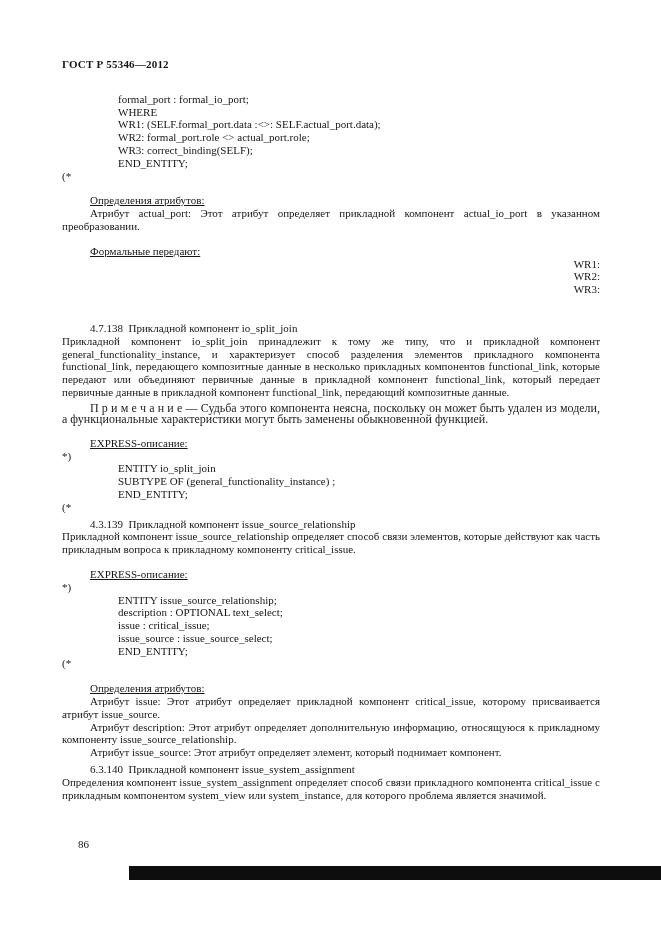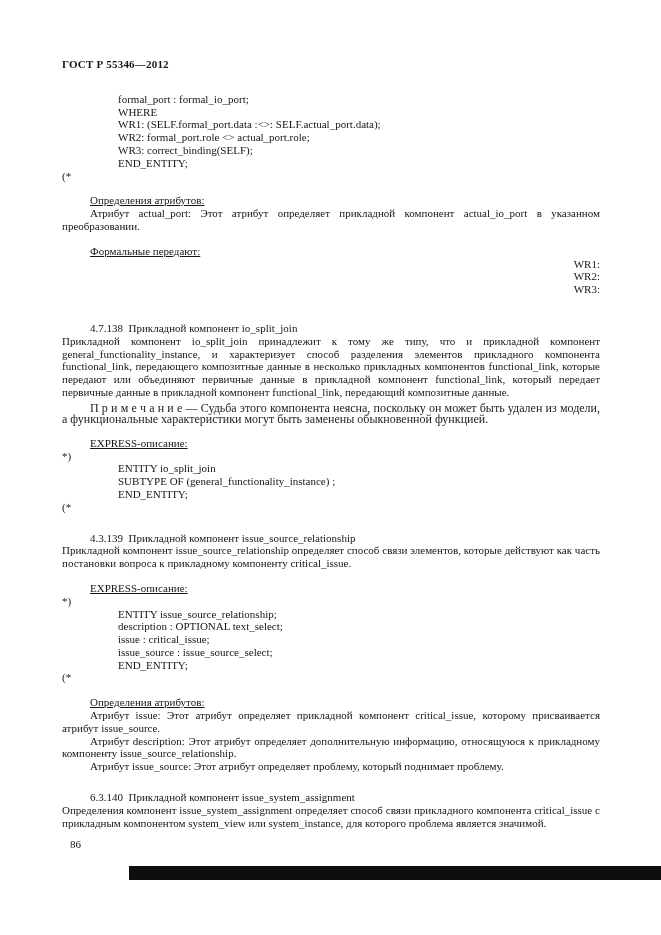--- a/index.html
+++ b/index.html
@@ -16,30 +16,30 @@
     overflow:hidden;
   }
   .content { padding:58px 61px 0 62px; }
   .doc-header { font-weight:bold; margin-bottom:22px; letter-spacing:0.2px; }
   .code { white-space:pre; padding-left:56px; }
   .pre { white-space:pre;text-align:right; }
   .uhead { text-decoration:underline; padding-left:28px;margin-top:12px; }
   .para { text-align:justify; }
   .para-indent { text-align:justify; text-indent:28px; }
   .sec-head { padding-left:28px; margin-top:26px; white-space:pre-wrap; }
-  .sec-head.tight { margin-top:18px; }
+  .sec-head.tight { margin-top:4px; }
   .note {
     font-size:12px;
     line-height:11px;
     text-align:justify;
     text-indent:28px;
     margin:4px 0 4px 0;
     color:#232323;
   }
-  .page-number { position:absolute; left:70px; top:838px; }
+  .page-number { position:absolute; left:78px; top:838px; }
   .scan-bar { position:absolute; left:129px; top:866px; width:532px; height:14px; background:#0e0e0e; }
 </style>
 </head>
 <body>
 
 <div class="sheet">
   <div class="content">
 
     <div class="doc-header">ГОСТ Р 55346—2012</div>
 
@@ -61,33 +61,33 @@
     <p class="para">Прикладной компонент io_split_join принадлежит к тому же типу, что и прикладной компонент general_functionality_instance, и характеризует способ разделения элементов прикладного компонента functional_link, передающего композитные данные в несколько прикладных компонентов functional_link, которые передают или объединяют первичные данные в прикладной компонент functional_link, который передает первичные данные в прикладной компонент functional_link, передающий композитные данные.</p>
     <p class="note">П р и м е ч а н и е  —  Судьба этого компонента неясна, поскольку он может быть удален из модели, а функциональные характеристики могут быть заменены обыкновенной функцией.</p>
     <div class="uhead">EXPRESS-описание:</div>
     <div>*)</div>
     <div class="code">ENTITY io_split_join
 SUBTYPE OF (general_functionality_instance) ;
 END_ENTITY;</div>
     <div>(*</div>
 
     <div class="sec-head tight">4.3.139  Прикладной компонент issue_source_relationship</div>
-    <p class="para">Прикладной компонент issue_source_relationship определяет способ связи элементов, которые действуют как часть постановки вопроса к прикладному компоненту critical_issue.</p>
+    <p class="para">Прикладной компонент issue_source_relationship определяет способ связи элементов, которые действуют как часть прикладным вопроса к прикладному компоненту critical_issue.</p>
     <div class="uhead">EXPRESS-описание:</div>
     <div>*)</div>
     <div class="code">ENTITY issue_source_relationship;
 description : OPTIONAL text_select;
 issue : critical_issue;
 issue_source : issue_source_select;
 END_ENTITY;</div>
     <div>(*</div>
     <div class="uhead">Определения атрибутов:</div>
     <p class="para-indent">Атрибут issue: Этот атрибут определяет прикладной компонент critical_issue, которому присваивается атрибут issue_source.</p>
     <p class="para-indent">Атрибут description: Этот атрибут определяет дополнительную информацию, относящуюся к прикладному компоненту issue_source_relationship.</p>
-    <p class="para-indent">Атрибут issue_source: Этот атрибут определяет проблему, который поднимает проблему.</p>
+    <p class="para-indent">Атрибут issue_source: Этот атрибут определяет элемент, который поднимает компонент.</p>
 
     <div class="sec-head tight">6.3.140  Прикладной компонент issue_system_assignment</div>
     <p class="para">Определения компонент issue_system_assignment определяет способ связи прикладного компонента critical_issue с прикладным компонентом system_view или system_instance, для которого проблема является значимой.</p>
 
   </div>
 
   <div class="page-number">86</div>
   <div class="scan-bar"></div>
 </div>
 

